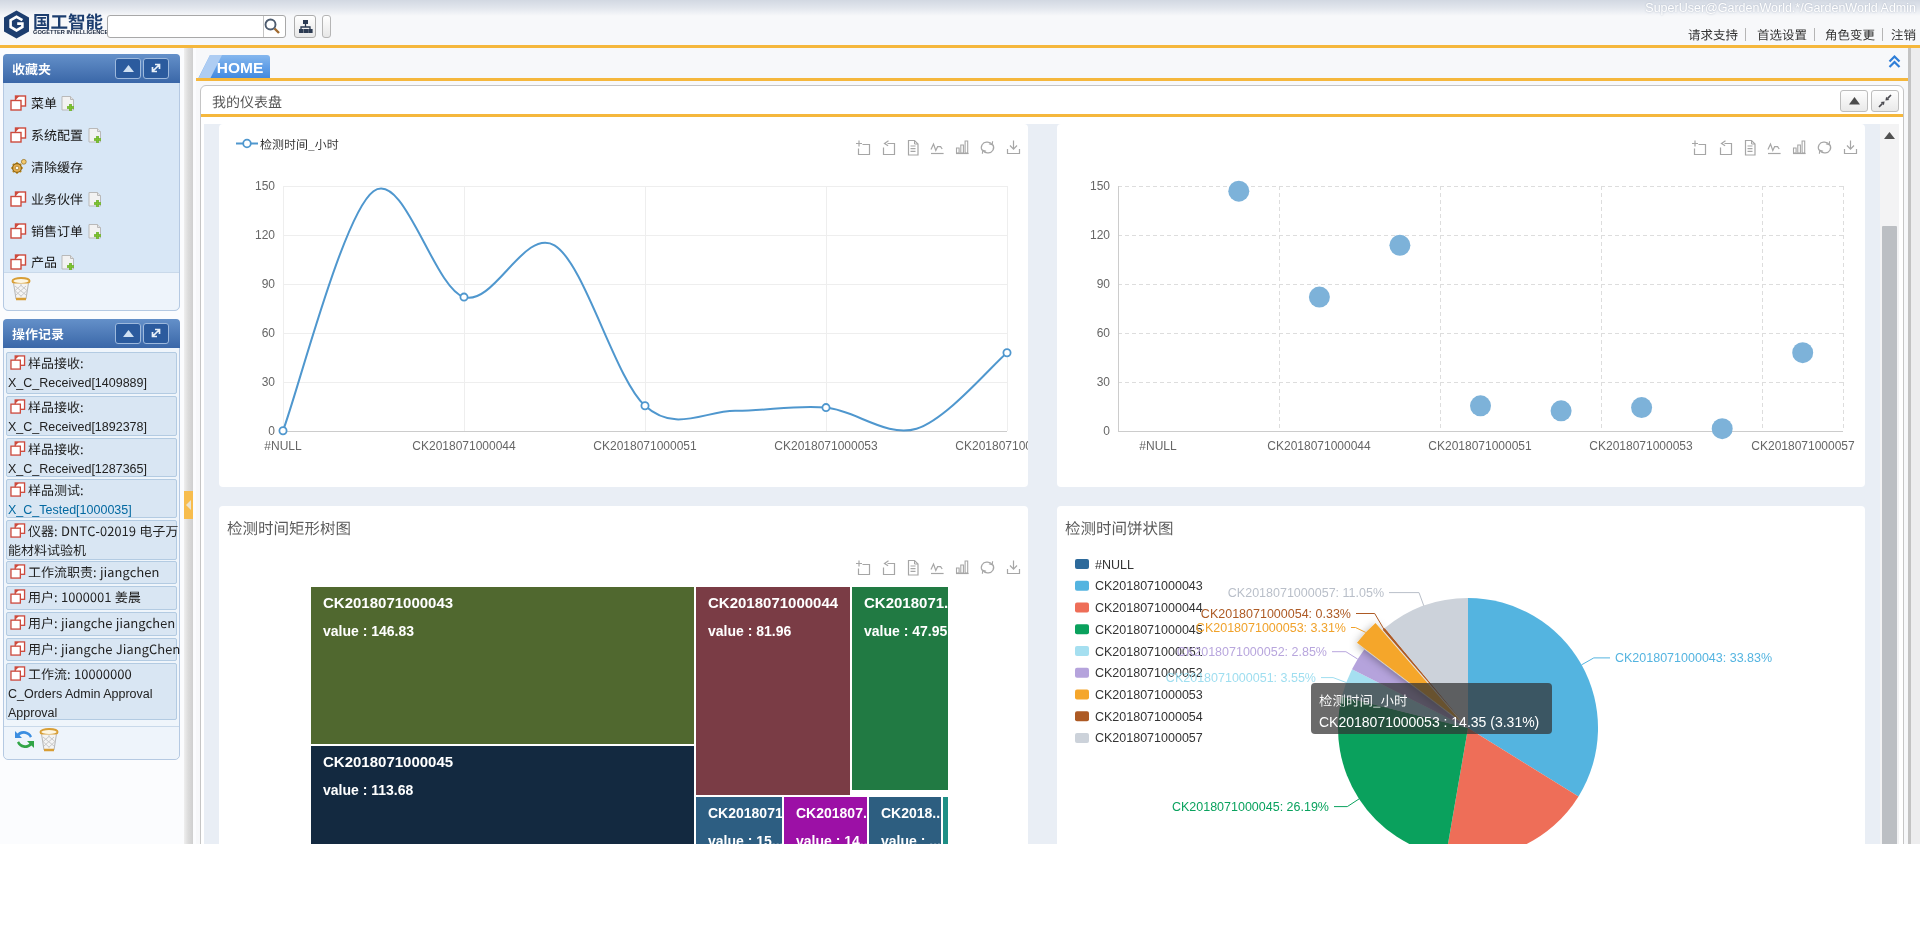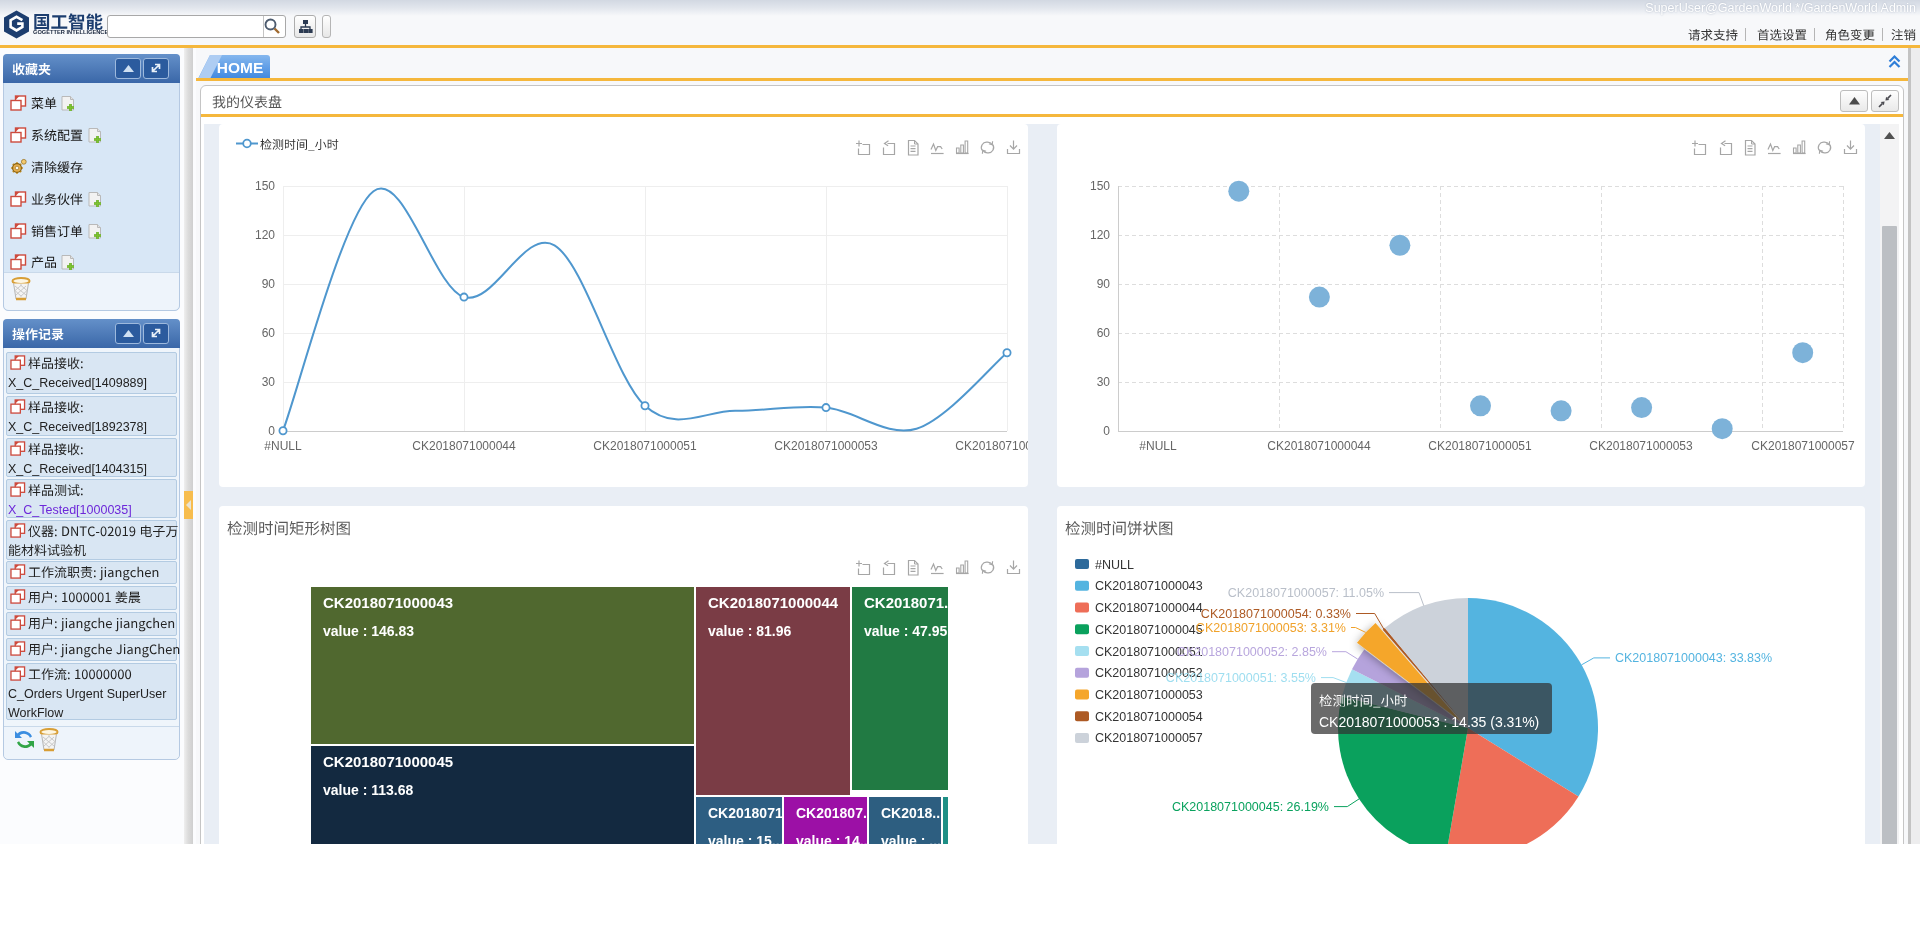--- a/index.html
+++ b/index.html
@@ -207,29 +207,29 @@
       <path transform="translate(0,15.1)" d="M5.7 -10.5C6.2 -9.9 6.6 -9 6.8 -8.4L7.7 -8.8C7.5 -9.4 7 -10.2 6.6 -10.9ZM10.7 -11C10.4 -10.2 9.9 -9.2 9.5 -8.4H5.2V-7.5H8.1V-5.7H5.6V-4.8H8.1V-3H4.7V-2.1H8.1V1H9.1V-2.1H12.3V-3H9.1V-4.8H11.6V-5.7H9.1V-7.5H12.1V-8.4H10.5C10.9 -9.1 11.3 -9.9 11.7 -10.6ZM2.4 -10.9V-8.4H0.7V-7.5H2.4C2 -5.7 1.2 -3.7 0.4 -2.6C0.6 -2.3 0.8 -1.9 0.9 -1.6C1.5 -2.4 2 -3.7 2.4 -5V1H3.3V-5.7C3.7 -5.1 4.1 -4.3 4.2 -3.9L4.8 -4.6C4.6 -5 3.7 -6.5 3.3 -6.9V-7.5H4.7V-8.4H3.3V-10.9Z M16.9 -9.4H22.1V-7H16.9ZM16 -10.4V-6H23.1V-10.4ZM14.1 -4.6V1H15V0.3H17.7V0.9H18.7V-4.6ZM15 -0.6V-3.7H17.7V-0.6ZM20.1 -4.6V1H21.1V0.3H24V1H25V-4.6ZM21.1 -0.6V-3.7H24V-0.6Z M31.9 -8.3C32.3 -7.7 32.7 -7 32.9 -6.6L33.6 -6.9C33.5 -7.4 33.1 -8 32.7 -8.6ZM28.1 -10.9V-8.3H26.5V-7.4H28.1V-4.5C27.4 -4.3 26.8 -4.1 26.4 -4L26.6 -3.1L28.1 -3.5V-0.1C28.1 0.1 28 0.1 27.9 0.1C27.7 0.1 27.2 0.1 26.7 0.1C26.9 0.4 27 0.8 27 1C27.8 1 28.2 1 28.5 0.8C28.9 0.7 29 0.4 29 -0.1V-3.8L30.3 -4.3L30.1 -5.2L29 -4.8V-7.4H30.3V-8.3H29V-10.9ZM33.4 -10.7C33.6 -10.3 33.8 -9.9 34 -9.6H31V-8.7H38V-9.6H35C34.8 -10 34.5 -10.4 34.3 -10.8ZM36 -8.6C35.8 -7.9 35.3 -7.1 34.9 -6.5H30.5V-5.7H38.4V-6.5H35.9C36.2 -7 36.6 -7.7 36.9 -8.3ZM35.9 -3.4C35.7 -2.6 35.3 -1.9 34.7 -1.4C34 -1.7 33.3 -2 32.6 -2.2C32.8 -2.5 33.1 -3 33.3 -3.4ZM31.2 -1.8C32 -1.5 33 -1.2 33.9 -0.8C33 -0.3 31.7 0 30.2 0.2C30.3 0.4 30.5 0.7 30.6 1C32.4 0.7 33.9 0.3 34.9 -0.4C35.9 0.1 36.9 0.6 37.5 1.1L38.2 0.3C37.5 -0.1 36.6 -0.6 35.6 -1C36.2 -1.6 36.7 -2.4 36.9 -3.4H38.5V-4.2H33.8C34 -4.6 34.2 -5 34.4 -5.4L33.5 -5.6C33.3 -5.2 33.1 -4.7 32.8 -4.2H30.4V-3.4H32.3C31.9 -2.8 31.6 -2.2 31.2 -1.8Z M46.6 -7.5H49.5C49.2 -5.8 48.8 -4.4 48.1 -3.2C47.5 -4.4 46.9 -5.8 46.6 -7.3ZM46.5 -10.9C46.1 -8.7 45.4 -6.5 44.3 -5.2C44.5 -5 44.9 -4.6 45 -4.4C45.4 -4.9 45.7 -5.4 46.1 -6.1C46.5 -4.7 47 -3.4 47.6 -2.3C46.9 -1.2 45.9 -0.4 44.5 0.2C44.7 0.5 45.1 0.9 45.2 1.1C46.4 0.4 47.4 -0.5 48.2 -1.5C48.9 -0.4 49.8 0.4 50.9 1C51 0.7 51.3 0.4 51.5 0.2C50.4 -0.4 49.5 -1.2 48.7 -2.3C49.5 -3.7 50.1 -5.4 50.5 -7.5H51.4V-8.4H46.9C47.2 -9.1 47.4 -9.9 47.5 -10.8ZM40.2 -1.3C40.4 -1.5 40.8 -1.7 43.2 -2.6V1.1H44.2V-10.7H43.2V-3.5L41.2 -2.8V-9.5H40.2V-3.1C40.2 -2.6 40 -2.3 39.8 -2.2C39.9 -2 40.1 -1.5 40.2 -1.3Z M53.8 -5.1C54.3 -5.1 54.7 -5.4 54.7 -6C54.7 -6.5 54.3 -6.9 53.8 -6.9C53.3 -6.9 52.9 -6.5 52.9 -6C52.9 -5.4 53.3 -5.1 53.8 -5.1ZM53.8 0.2C54.3 0.2 54.7 -0.2 54.7 -0.7C54.7 -1.3 54.3 -1.6 53.8 -1.6C53.3 -1.6 52.9 -1.3 52.9 -0.7C52.9 -0.2 53.3 0.2 53.8 0.2Z" fill="#222"></path>
     </svg>
 <div class="ab" style="left:8px;top:420px;font-size:12.5px;color:#222;white-space:nowrap">X_C_Received[1892378]</div>
 <div style="position:absolute;left:6px;top:438px;width:171px;height:39px;background:#d9e6f3;border:1px solid #b3cbe2;border-radius:2px"></div>
 <svg class="ab" style="left:10px;top:441px" width="16" height="15" viewBox="0 0 17 16">
       <use href="#winicon"></use>
     </svg>
 <svg style="position:absolute;left:28.0px;top:438.9px;overflow:visible" width="57" height="21">
       <path transform="translate(0,15.1)" d="M5.7 -10.5C6.2 -9.9 6.6 -9 6.8 -8.4L7.7 -8.8C7.5 -9.4 7 -10.2 6.6 -10.9ZM10.7 -11C10.4 -10.2 9.9 -9.2 9.5 -8.4H5.2V-7.5H8.1V-5.7H5.6V-4.8H8.1V-3H4.7V-2.1H8.1V1H9.1V-2.1H12.3V-3H9.1V-4.8H11.6V-5.7H9.1V-7.5H12.1V-8.4H10.5C10.9 -9.1 11.3 -9.9 11.7 -10.6ZM2.4 -10.9V-8.4H0.7V-7.5H2.4C2 -5.7 1.2 -3.7 0.4 -2.6C0.6 -2.3 0.8 -1.9 0.9 -1.6C1.5 -2.4 2 -3.7 2.4 -5V1H3.3V-5.7C3.7 -5.1 4.1 -4.3 4.2 -3.9L4.8 -4.6C4.6 -5 3.7 -6.5 3.3 -6.9V-7.5H4.7V-8.4H3.3V-10.9Z M16.9 -9.4H22.1V-7H16.9ZM16 -10.4V-6H23.1V-10.4ZM14.1 -4.6V1H15V0.3H17.7V0.9H18.7V-4.6ZM15 -0.6V-3.7H17.7V-0.6ZM20.1 -4.6V1H21.1V0.3H24V1H25V-4.6ZM21.1 -0.6V-3.7H24V-0.6Z M31.9 -8.3C32.3 -7.7 32.7 -7 32.9 -6.6L33.6 -6.9C33.5 -7.4 33.1 -8 32.7 -8.6ZM28.1 -10.9V-8.3H26.5V-7.4H28.1V-4.5C27.4 -4.3 26.8 -4.1 26.4 -4L26.6 -3.1L28.1 -3.5V-0.1C28.1 0.1 28 0.1 27.9 0.1C27.7 0.1 27.2 0.1 26.7 0.1C26.9 0.4 27 0.8 27 1C27.8 1 28.2 1 28.5 0.8C28.9 0.7 29 0.4 29 -0.1V-3.8L30.3 -4.3L30.1 -5.2L29 -4.8V-7.4H30.3V-8.3H29V-10.9ZM33.4 -10.7C33.6 -10.3 33.8 -9.9 34 -9.6H31V-8.7H38V-9.6H35C34.8 -10 34.5 -10.4 34.3 -10.8ZM36 -8.6C35.8 -7.9 35.3 -7.1 34.9 -6.5H30.5V-5.7H38.4V-6.5H35.9C36.2 -7 36.6 -7.7 36.9 -8.3ZM35.9 -3.4C35.7 -2.6 35.3 -1.9 34.7 -1.4C34 -1.7 33.3 -2 32.6 -2.2C32.8 -2.5 33.1 -3 33.3 -3.4ZM31.2 -1.8C32 -1.5 33 -1.2 33.9 -0.8C33 -0.3 31.7 0 30.2 0.2C30.3 0.4 30.5 0.7 30.6 1C32.4 0.7 33.9 0.3 34.9 -0.4C35.9 0.1 36.9 0.6 37.5 1.1L38.2 0.3C37.5 -0.1 36.6 -0.6 35.6 -1C36.2 -1.6 36.7 -2.4 36.9 -3.4H38.5V-4.2H33.8C34 -4.6 34.2 -5 34.4 -5.4L33.5 -5.6C33.3 -5.2 33.1 -4.7 32.8 -4.2H30.4V-3.4H32.3C31.9 -2.8 31.6 -2.2 31.2 -1.8Z M46.6 -7.5H49.5C49.2 -5.8 48.8 -4.4 48.1 -3.2C47.5 -4.4 46.9 -5.8 46.6 -7.3ZM46.5 -10.9C46.1 -8.7 45.4 -6.5 44.3 -5.2C44.5 -5 44.9 -4.6 45 -4.4C45.4 -4.9 45.7 -5.4 46.1 -6.1C46.5 -4.7 47 -3.4 47.6 -2.3C46.9 -1.2 45.9 -0.4 44.5 0.2C44.7 0.5 45.1 0.9 45.2 1.1C46.4 0.4 47.4 -0.5 48.2 -1.5C48.9 -0.4 49.8 0.4 50.9 1C51 0.7 51.3 0.4 51.5 0.2C50.4 -0.4 49.5 -1.2 48.7 -2.3C49.5 -3.7 50.1 -5.4 50.5 -7.5H51.4V-8.4H46.9C47.2 -9.1 47.4 -9.9 47.5 -10.8ZM40.2 -1.3C40.4 -1.5 40.8 -1.7 43.2 -2.6V1.1H44.2V-10.7H43.2V-3.5L41.2 -2.8V-9.5H40.2V-3.1C40.2 -2.6 40 -2.3 39.8 -2.2C39.9 -2 40.1 -1.5 40.2 -1.3Z M53.8 -5.1C54.3 -5.1 54.7 -5.4 54.7 -6C54.7 -6.5 54.3 -6.9 53.8 -6.9C53.3 -6.9 52.9 -6.5 52.9 -6C52.9 -5.4 53.3 -5.1 53.8 -5.1ZM53.8 0.2C54.3 0.2 54.7 -0.2 54.7 -0.7C54.7 -1.3 54.3 -1.6 53.8 -1.6C53.3 -1.6 52.9 -1.3 52.9 -0.7C52.9 -0.2 53.3 0.2 53.8 0.2Z" fill="#222"></path>
     </svg>
-<div class="ab" style="left:8px;top:462px;font-size:12.5px;color:#222;white-space:nowrap">X_C_Received[1404315]</div>
+<div class="ab" style="left:8px;top:462px;font-size:12.5px;color:#222;white-space:nowrap">X_C_Received[1287365]</div>
 <div style="position:absolute;left:6px;top:479px;width:171px;height:39px;background:#d9e6f3;border:1px solid #b3cbe2;border-radius:2px"></div>
 <svg class="ab" style="left:10px;top:482px" width="16" height="15" viewBox="0 0 17 16">
       <use href="#winicon"></use>
     </svg>
 <svg style="position:absolute;left:28.0px;top:479.9px;overflow:visible" width="57" height="21">
       <path transform="translate(0,15.1)" d="M5.7 -10.5C6.2 -9.9 6.6 -9 6.8 -8.4L7.7 -8.8C7.5 -9.4 7 -10.2 6.6 -10.9ZM10.7 -11C10.4 -10.2 9.9 -9.2 9.5 -8.4H5.2V-7.5H8.1V-5.7H5.6V-4.8H8.1V-3H4.7V-2.1H8.1V1H9.1V-2.1H12.3V-3H9.1V-4.8H11.6V-5.7H9.1V-7.5H12.1V-8.4H10.5C10.9 -9.1 11.3 -9.9 11.7 -10.6ZM2.4 -10.9V-8.4H0.7V-7.5H2.4C2 -5.7 1.2 -3.7 0.4 -2.6C0.6 -2.3 0.8 -1.9 0.9 -1.6C1.5 -2.4 2 -3.7 2.4 -5V1H3.3V-5.7C3.7 -5.1 4.1 -4.3 4.2 -3.9L4.8 -4.6C4.6 -5 3.7 -6.5 3.3 -6.9V-7.5H4.7V-8.4H3.3V-10.9Z M16.9 -9.4H22.1V-7H16.9ZM16 -10.4V-6H23.1V-10.4ZM14.1 -4.6V1H15V0.3H17.7V0.9H18.7V-4.6ZM15 -0.6V-3.7H17.7V-0.6ZM20.1 -4.6V1H21.1V0.3H24V1H25V-4.6ZM21.1 -0.6V-3.7H24V-0.6Z M32.3 -1.2C33 -0.5 33.7 0.4 34.1 0.9L34.7 0.5C34.4 -0.1 33.6 -0.9 32.9 -1.6ZM30.1 -10.2V-2H30.8V-9.4H33.6V-2H34.4V-10.2ZM37.3 -10.8V-0.1C37.3 0.1 37.2 0.2 37 0.2C36.8 0.2 36.2 0.2 35.5 0.2C35.6 0.4 35.8 0.8 35.8 1C36.7 1 37.3 1 37.6 0.8C37.9 0.7 38.1 0.4 38.1 -0.1V-10.8ZM35.5 -9.8V-2H36.3V-9.8ZM31.8 -8.5V-3.9C31.8 -2.3 31.5 -0.7 29.4 0.4C29.5 0.5 29.8 0.9 29.8 1C32.2 -0.2 32.6 -2.1 32.6 -3.9V-8.5ZM27.1 -10.1C27.8 -9.7 28.7 -9.1 29.2 -8.6L29.8 -9.4C29.3 -9.8 28.3 -10.4 27.6 -10.8ZM26.5 -6.6C27.2 -6.2 28.2 -5.6 28.6 -5.2L29.2 -6C28.7 -6.4 27.8 -6.9 27.1 -7.3ZM26.8 0.4 27.6 0.9C28.2 -0.3 28.8 -1.9 29.3 -3.3L28.5 -3.8C28 -2.3 27.3 -0.7 26.8 0.4Z M40.6 -10.1C41.2 -9.5 42.1 -8.7 42.4 -8.1L43.1 -8.8C42.7 -9.3 41.9 -10.1 41.2 -10.7ZM49.1 -10.3C49.6 -9.8 50.2 -9 50.5 -8.5L51.2 -8.9C50.9 -9.5 50.3 -10.2 49.8 -10.8ZM39.6 -6.8V-5.9H41.5V-1.2C41.5 -0.7 41.1 -0.3 40.8 -0.1C41 0.1 41.2 0.5 41.3 0.7C41.5 0.5 41.9 0.2 44.1 -1.3C44 -1.5 43.9 -1.8 43.8 -2.1L42.4 -1.2V-6.8ZM47.7 -10.9 47.8 -8.2H43.5V-7.3H47.8C48.1 -2.4 48.7 1 50.3 1C50.8 1 51.3 0.5 51.6 -1.7C51.4 -1.8 51 -2.1 50.8 -2.3C50.7 -1 50.6 -0.3 50.3 -0.3C49.5 -0.3 49 -3.3 48.8 -7.3H51.5V-8.2H48.8C48.7 -9.1 48.7 -9.9 48.7 -10.9ZM43.7 -0.8 44 0.1C45 -0.2 46.5 -0.6 47.8 -1L47.7 -1.9L46.2 -1.5V-4.5H47.4V-5.4H43.9V-4.5H45.3V-1.2Z M53.8 -5.1C54.3 -5.1 54.7 -5.4 54.7 -6C54.7 -6.5 54.3 -6.9 53.8 -6.9C53.3 -6.9 52.9 -6.5 52.9 -6C52.9 -5.4 53.3 -5.1 53.8 -5.1ZM53.8 0.2C54.3 0.2 54.7 -0.2 54.7 -0.7C54.7 -1.3 54.3 -1.6 53.8 -1.6C53.3 -1.6 52.9 -1.3 52.9 -0.7C52.9 -0.2 53.3 0.2 53.8 0.2Z" fill="#222"></path>
     </svg>
-<div class="ab" style="left:8px;top:503px;font-size:12.5px;color:#6d28d9;white-space:nowrap">X_C_Tested[1000035]</div>
+<div class="ab" style="left:8px;top:503px;font-size:12.5px;color:#0369a1;white-space:nowrap">X_C_Tested[1000035]</div>
 <div style="position:absolute;left:6px;top:520px;width:171px;height:40px;background:#d9e6f3;border:1px solid #b3cbe2;border-radius:2px"></div>
 <svg class="ab" style="left:10px;top:523px" width="16" height="15" viewBox="0 0 17 16">
       <use href="#winicon"></use>
     </svg>
 <svg style="position:absolute;left:28.0px;top:520.9px;overflow:visible" width="152" height="21">
       <path transform="translate(0,15.1)" d="M7 -10.2C7.6 -9.4 8.2 -8.2 8.5 -7.6L9.3 -8C9 -8.7 8.4 -9.8 7.8 -10.6ZM10.9 -10.2C10.4 -7.4 9.7 -5 8.2 -3C6.9 -4.8 6.1 -7.2 5.7 -10L4.7 -9.8C5.3 -6.8 6.1 -4.2 7.5 -2.2C6.5 -1.2 5.2 -0.3 3.5 0.3C3.7 0.5 4 0.8 4.1 1.1C5.8 0.4 7.1 -0.5 8.1 -1.5C9.1 -0.4 10.3 0.5 11.9 1.1C12 0.8 12.3 0.4 12.6 0.2C11 -0.3 9.8 -1.2 8.8 -2.3C10.5 -4.3 11.3 -7 11.9 -10ZM3.5 -10.9C2.7 -8.9 1.5 -6.9 0.2 -5.7C0.4 -5.5 0.7 -5 0.8 -4.7C1.2 -5.2 1.7 -5.7 2.1 -6.3V1H3V-7.8C3.6 -8.7 4 -9.6 4.4 -10.6Z M15.5 -9.5H17.8V-7.7H15.5ZM21.1 -9.5H23.4V-7.7H21.1ZM21 -6.3C21.5 -6.1 22.2 -5.8 22.6 -5.5H18.9C19.2 -5.9 19.4 -6.3 19.6 -6.7L18.7 -6.9V-10.3H14.7V-6.8H18.6C18.4 -6.4 18.1 -5.9 17.7 -5.5H13.7V-4.6H16.9C16 -3.8 14.8 -3.1 13.4 -2.6C13.6 -2.4 13.8 -2.1 13.9 -1.8L14.7 -2.1V1H15.6V0.7H17.7V1H18.7V-3H16.2C17 -3.5 17.6 -4 18.1 -4.6H20.6C21.1 -4 21.8 -3.4 22.6 -3H20.2V1H21.1V0.7H23.4V1H24.4V-2.1L25 -1.9C25.1 -2.2 25.4 -2.5 25.6 -2.7C24.2 -3 22.8 -3.7 21.8 -4.6H25.3V-5.5H23.1L23.4 -5.8C23 -6.2 22.2 -6.6 21.5 -6.8ZM20.2 -10.3V-6.8H24.4V-10.3ZM15.6 -0.2V-2.1H17.7V-0.2ZM21.1 -0.2V-2.1H23.4V-0.2Z M27.8 -5.1C28.3 -5.1 28.7 -5.4 28.7 -6C28.7 -6.5 28.3 -6.9 27.8 -6.9C27.3 -6.9 26.9 -6.5 26.9 -6C26.9 -5.4 27.3 -5.1 27.8 -5.1ZM27.8 0.2C28.3 0.2 28.7 -0.2 28.7 -0.7C28.7 -1.3 28.3 -1.6 27.8 -1.6C27.3 -1.6 26.9 -1.3 26.9 -0.7C26.9 -0.2 27.3 0.2 27.8 0.2Z M34.3 0H36.7C39.6 0 41.2 -1.8 41.2 -4.8C41.2 -7.8 39.6 -9.5 36.7 -9.5H34.3ZM35.5 -1V-8.6H36.6C38.8 -8.6 39.9 -7.2 39.9 -4.8C39.9 -2.4 38.8 -1 36.6 -1Z M43.3 0H44.4V-5C44.4 -6 44.3 -7 44.2 -8H44.3L45.3 -6L48.8 0H50V-9.5H48.9V-4.6C48.9 -3.6 49 -2.5 49 -1.6H49L48 -3.5L44.5 -9.5H43.3Z M54.6 0H55.8V-8.5H58.7V-9.5H51.7V-8.5H54.6Z M64 0.2C65.3 0.2 66.2 -0.3 67 -1.2L66.3 -2C65.7 -1.3 65 -0.9 64.1 -0.9C62.3 -0.9 61.1 -2.4 61.1 -4.8C61.1 -7.2 62.3 -8.6 64.1 -8.6C64.9 -8.6 65.6 -8.3 66.1 -7.7L66.7 -8.5C66.2 -9.1 65.3 -9.7 64.1 -9.7C61.7 -9.7 59.9 -7.8 59.9 -4.8C59.9 -1.7 61.6 0.2 64 0.2Z M68 -3.2H71.3V-4.1H68Z M75.5 0.2C77.3 0.2 78.5 -1.5 78.5 -4.8C78.5 -8.1 77.3 -9.7 75.5 -9.7C73.7 -9.7 72.6 -8.1 72.6 -4.8C72.6 -1.5 73.7 0.2 75.5 0.2ZM75.5 -0.8C74.5 -0.8 73.7 -2 73.7 -4.8C73.7 -7.6 74.5 -8.8 75.5 -8.8C76.6 -8.8 77.4 -7.6 77.4 -4.8C77.4 -2 76.6 -0.8 75.5 -0.8Z M79.7 0H85.7V-1H83.1C82.6 -1 82 -1 81.5 -0.9C83.7 -3.1 85.3 -5 85.3 -6.9C85.3 -8.6 84.2 -9.7 82.5 -9.7C81.3 -9.7 80.4 -9.2 79.7 -8.3L80.4 -7.6C80.9 -8.3 81.5 -8.7 82.3 -8.7C83.5 -8.7 84.1 -7.9 84.1 -6.9C84.1 -5.2 82.7 -3.3 79.7 -0.7Z M90 0.2C91.8 0.2 92.9 -1.5 92.9 -4.8C92.9 -8.1 91.8 -9.7 90 -9.7C88.2 -9.7 87 -8.1 87 -4.8C87 -1.5 88.2 0.2 90 0.2ZM90 -0.8C88.9 -0.8 88.2 -2 88.2 -4.8C88.2 -7.6 88.9 -8.8 90 -8.8C91.1 -8.8 91.8 -7.6 91.8 -4.8C91.8 -2 91.1 -0.8 90 -0.8Z M94.7 0H99.9V-1H98V-9.5H97.1C96.6 -9.2 96 -9 95.1 -8.9V-8.1H96.9V-1H94.7Z M103.8 0.2C105.6 0.2 107.3 -1.3 107.3 -5.2C107.3 -8.2 105.9 -9.7 104.1 -9.7C102.6 -9.7 101.4 -8.5 101.4 -6.6C101.4 -4.6 102.4 -3.6 104 -3.6C104.8 -3.6 105.6 -4.1 106.2 -4.8C106.1 -1.8 105 -0.8 103.8 -0.8C103.2 -0.8 102.6 -1.1 102.2 -1.5L101.5 -0.8C102.1 -0.2 102.8 0.2 103.8 0.2ZM106.2 -5.8C105.5 -4.9 104.8 -4.5 104.2 -4.5C103.1 -4.5 102.5 -5.3 102.5 -6.6C102.5 -7.9 103.2 -8.8 104.1 -8.8C105.3 -8.8 106 -7.7 106.2 -5.8Z M117.3 -5.3V-3.4H114V-5.3ZM118.3 -5.3H121.6V-3.4H118.3ZM117.3 -6.2H114V-8.1H117.3ZM118.3 -6.2V-8.1H121.6V-6.2ZM113 -9V-1.7H114V-2.5H117.3V-1.1C117.3 0.4 117.7 0.8 119.1 0.8C119.5 0.8 121.7 0.8 122 0.8C123.4 0.8 123.7 0.1 123.9 -1.8C123.6 -1.9 123.2 -2.1 122.9 -2.3C122.8 -0.6 122.7 -0.2 122 -0.2C121.5 -0.2 119.6 -0.2 119.2 -0.2C118.4 -0.2 118.3 -0.3 118.3 -1.1V-2.5H122.6V-9H118.3V-10.9H117.3V-9Z M130.4 -7V-5.1H125V-4.2H130.4V-0.3C130.4 -0 130.3 0 130.1 0.1C129.8 0.1 128.8 0.1 127.8 0C127.9 0.3 128.1 0.8 128.2 1C129.4 1 130.3 1 130.8 0.9C131.3 0.7 131.4 0.4 131.4 -0.2V-4.2H136.8V-5.1H131.4V-6.5C132.9 -7.3 134.6 -8.4 135.7 -9.5L135 -10.1L134.8 -10H126.3V-9.1H133.7C132.8 -8.3 131.5 -7.5 130.4 -7Z M138.2 -9.9V-9H141.7C141.6 -5.6 141.4 -1.6 137.8 0.3C138.1 0.5 138.4 0.8 138.5 1.1C141.1 -0.4 142.1 -2.8 142.5 -5.4H147.4C147.2 -1.9 146.9 -0.5 146.5 -0.1C146.4 0 146.2 0.1 145.9 0C145.6 0 144.6 0 143.7 -0.1C143.9 0.2 144 0.6 144 0.9C144.9 1 145.8 1 146.3 0.9C146.8 0.9 147.1 0.8 147.4 0.5C147.9 -0.1 148.2 -1.6 148.4 -5.8C148.4 -6 148.4 -6.3 148.4 -6.3H142.6C142.7 -7.2 142.7 -8.1 142.7 -9H149.6V-9.9Z" fill="#222"></path>
     </svg>
 <svg style="position:absolute;left:8.0px;top:539.9px;overflow:visible" width="80" height="21">
       <path transform="translate(0,15.1)" d="M5 -5.5V-4.3H2.2V-5.5ZM1.3 -6.3V1H2.2V-1.6H5V-0.1C5 0.1 4.9 0.1 4.8 0.1C4.6 0.1 4 0.1 3.4 0.1C3.5 0.4 3.7 0.7 3.7 1C4.6 1 5.1 1 5.5 0.8C5.8 0.7 5.9 0.4 5.9 -0.1V-6.3ZM2.2 -3.6H5V-2.4H2.2ZM11.2 -9.9C10.4 -9.6 9.2 -9.1 8.1 -8.7V-10.9H7.2V-6.6C7.2 -5.5 7.5 -5.2 8.7 -5.2C9 -5.2 10.7 -5.2 11 -5.2C12 -5.2 12.3 -5.6 12.4 -7.2C12.1 -7.3 11.7 -7.4 11.5 -7.6C11.5 -6.3 11.4 -6.1 10.9 -6.1C10.5 -6.1 9.1 -6.1 8.8 -6.1C8.2 -6.1 8.1 -6.2 8.1 -6.6V-7.9C9.4 -8.3 10.8 -8.7 11.8 -9.2ZM11.3 -4.1C10.6 -3.7 9.3 -3.2 8.1 -2.8V-4.8H7.2V-0.5C7.2 0.6 7.5 0.9 8.8 0.9C9 0.9 10.8 0.9 11 0.9C12.1 0.9 12.4 0.5 12.5 -1.3C12.3 -1.4 11.9 -1.5 11.6 -1.7C11.6 -0.2 11.5 0.1 11 0.1C10.6 0.1 9.1 0.1 8.9 0.1C8.2 0.1 8.1 -0 8.1 -0.4V-2C9.4 -2.3 10.9 -2.8 11.9 -3.4ZM1.1 -7.2C1.4 -7.3 1.8 -7.4 5.4 -7.6C5.5 -7.4 5.6 -7.1 5.7 -6.9L6.5 -7.3C6.3 -8.1 5.5 -9.3 4.8 -10.1L4.1 -9.8C4.4 -9.4 4.7 -8.9 5 -8.4L2.1 -8.2C2.7 -8.9 3.3 -9.8 3.7 -10.6L2.7 -10.9C2.3 -9.9 1.6 -8.9 1.4 -8.6C1.1 -8.4 0.9 -8.2 0.8 -8.1C0.9 -7.9 1 -7.4 1.1 -7.2Z M23.1 -10.9V-8.1H19.2V-7.2H22.8C21.8 -5.1 20.1 -3 18.4 -1.8C18.7 -1.6 19 -1.3 19.1 -1C20.6 -2.1 22.1 -4 23.1 -5.8V-0.3C23.1 -0.1 23 0 22.8 0C22.5 0 21.7 0.1 20.9 0C21 0.3 21.1 0.8 21.2 1C22.3 1 23.1 1 23.5 0.8C23.9 0.7 24.1 0.4 24.1 -0.3V-7.2H25.5V-8.1H24.1V-10.9ZM16 -10.9V-8.1H13.8V-7.2H15.8C15.3 -5.4 14.3 -3.4 13.3 -2.3C13.5 -2 13.8 -1.6 13.9 -1.3C14.7 -2.2 15.4 -3.7 16 -5.3V1H16.9V-5.7C17.5 -5 18.1 -4.1 18.4 -3.6L19.1 -4.4C18.7 -4.8 17.4 -6.4 16.9 -6.9V-7.2H18.7V-8.1H16.9V-10.9Z M26.7 -9.9C27 -9 27.4 -7.8 27.4 -7L28.2 -7.2C28.1 -8 27.8 -9.2 27.4 -10.1ZM30.9 -10.1C30.7 -9.3 30.3 -8 30 -7.2L30.7 -7C31 -7.7 31.4 -8.9 31.8 -9.9ZM32.7 -9.3C33.5 -8.9 34.4 -8.2 34.8 -7.7L35.3 -8.4C34.9 -8.9 34 -9.6 33.2 -10ZM32 -6C32.8 -5.6 33.8 -5 34.2 -4.5L34.7 -5.3C34.2 -5.7 33.3 -6.3 32.5 -6.7ZM26.6 -6.6V-5.6H28.4C28 -4.2 27.2 -2.5 26.4 -1.6C26.6 -1.3 26.8 -0.9 26.9 -0.6C27.5 -1.5 28.2 -2.9 28.7 -4.3V1H29.6V-4.3C30.1 -3.6 30.7 -2.6 30.9 -2.1L31.6 -2.9C31.3 -3.3 30 -5 29.6 -5.5V-5.6H31.7V-6.6H29.6V-10.9H28.7V-6.6ZM31.7 -2.6 31.9 -1.7 35.9 -2.5V1H36.9V-2.7L38.6 -3L38.4 -3.8L36.9 -3.6V-10.9H35.9V-3.4Z M40.6 -10.1C41.2 -9.5 42.1 -8.7 42.4 -8.1L43.1 -8.8C42.7 -9.3 41.9 -10.1 41.2 -10.7ZM49.1 -10.3C49.6 -9.8 50.2 -9 50.5 -8.5L51.2 -8.9C50.9 -9.5 50.3 -10.2 49.8 -10.8ZM39.6 -6.8V-5.9H41.5V-1.2C41.5 -0.7 41.1 -0.3 40.8 -0.1C41 0.1 41.2 0.5 41.3 0.7C41.5 0.5 41.9 0.2 44.1 -1.3C44 -1.5 43.9 -1.8 43.8 -2.1L42.4 -1.2V-6.8ZM47.7 -10.9 47.8 -8.2H43.5V-7.3H47.8C48.1 -2.4 48.7 1 50.3 1C50.8 1 51.3 0.5 51.6 -1.7C51.4 -1.8 51 -2.1 50.8 -2.3C50.7 -1 50.6 -0.3 50.3 -0.3C49.5 -0.3 49 -3.3 48.8 -7.3H51.5V-8.2H48.8C48.7 -9.1 48.7 -9.9 48.7 -10.9ZM43.7 -0.8 44 0.1C45 -0.2 46.5 -0.6 47.8 -1L47.7 -1.9L46.2 -1.5V-4.5H47.4V-5.4H43.9V-4.5H45.3V-1.2Z M52.4 -1.9 52.6 -1.1C53.6 -1.4 54.8 -1.7 56 -2L55.9 -2.8C54.6 -2.5 53.3 -2.1 52.4 -1.9ZM58.9 -6.9V-6H62.8V-6.9ZM58.1 -4.7C58.4 -3.7 58.8 -2.4 58.9 -1.6L59.7 -1.8C59.6 -2.6 59.2 -3.9 58.8 -4.9ZM60.4 -5C60.6 -4.1 60.8 -2.8 60.9 -1.9L61.7 -2C61.6 -2.9 61.4 -4.2 61.1 -5.1ZM53.4 -8.5C53.3 -7.1 53.1 -5.2 53 -4H56.5C56.3 -1.4 56.1 -0.3 55.8 -0C55.7 0.1 55.6 0.1 55.4 0.1C55.1 0.1 54.5 0.1 53.9 0.1C54 0.3 54.1 0.6 54.1 0.9C54.8 0.9 55.4 0.9 55.7 0.9C56.1 0.9 56.3 0.8 56.5 0.5C57 0.1 57.1 -1.1 57.4 -4.4C57.4 -4.6 57.4 -4.8 57.4 -4.8L56.5 -4.8H56.4C56.5 -6.2 56.7 -8.6 56.8 -10.3H52.8V-9.5H55.9C55.8 -7.9 55.7 -6.1 55.5 -4.8H53.9C54 -5.9 54.1 -7.3 54.2 -8.5ZM60.7 -11C59.9 -9.2 58.4 -7.6 56.9 -6.6C57.1 -6.4 57.3 -6 57.5 -5.8C58.7 -6.7 59.9 -7.9 60.8 -9.3C61.7 -8.1 63 -6.7 64.2 -5.9C64.3 -6.1 64.5 -6.5 64.7 -6.8C63.5 -7.5 62 -8.9 61.2 -10.2L61.5 -10.7ZM57.7 -0.5V0.4H64.3V-0.5H62.3C62.9 -1.7 63.7 -3.4 64.2 -4.7L63.3 -5C62.9 -3.6 62.1 -1.7 61.5 -0.5Z M71.5 -10.2V-6C71.5 -4 71.3 -1.4 69.5 0.4C69.8 0.5 70.1 0.9 70.3 1C72.2 -0.9 72.4 -3.8 72.4 -6V-9.3H74.9V-0.9C74.9 0.2 74.9 0.5 75.2 0.7C75.4 0.8 75.6 0.9 75.9 0.9C76.1 0.9 76.4 0.9 76.6 0.9C76.8 0.9 77.1 0.9 77.3 0.7C77.5 0.6 77.6 0.4 77.6 0C77.7 -0.3 77.7 -1.3 77.7 -2C77.5 -2.1 77.2 -2.3 77 -2.4C77 -1.6 77 -0.9 76.9 -0.6C76.9 -0.3 76.9 -0.2 76.8 -0.1C76.7 -0 76.6 0 76.5 0C76.4 0 76.2 0 76.2 0C76 0 76 -0 75.9 -0.1C75.9 -0.1 75.8 -0.4 75.8 -0.8V-10.2ZM67.8 -10.9V-8.1H65.7V-7.2H67.7C67.2 -5.4 66.3 -3.4 65.4 -2.3C65.5 -2 65.8 -1.7 65.9 -1.4C66.6 -2.3 67.3 -3.8 67.8 -5.3V1H68.8V-4.9C69.3 -4.3 69.9 -3.5 70.2 -3L70.8 -3.8C70.5 -4.2 69.2 -5.6 68.8 -6V-7.2H70.7V-8.1H68.8V-10.9Z" fill="#222"></path>
     </svg>
@@ -261,22 +261,22 @@
 <svg style="position:absolute;left:28.0px;top:638.9px;overflow:visible" width="154" height="21">
       <path transform="translate(0,15.1)" d="M2 -10V-5.3C2 -3.5 1.9 -1.2 0.4 0.5C0.6 0.6 1 0.9 1.2 1.1C2.2 0 2.6 -1.5 2.8 -3H6.1V0.9H7.1V-3H10.6V-0.3C10.6 -0.1 10.5 0 10.2 0C10 0.1 9.1 0.1 8.2 0C8.3 0.3 8.5 0.7 8.5 1C9.7 1 10.5 1 10.9 0.8C11.4 0.7 11.5 0.4 11.5 -0.3V-10ZM3 -9.1H6.1V-7H3ZM10.6 -9.1V-7H7.1V-9.1ZM3 -6.1H6.1V-3.9H2.9C2.9 -4.4 3 -4.8 3 -5.3ZM10.6 -6.1V-3.9H7.1V-6.1Z M16.2 -8H23V-5.4H16.2L16.2 -6.1ZM18.7 -10.7C19 -10.2 19.3 -9.4 19.4 -8.9H15.2V-6.1C15.2 -4.1 15 -1.4 13.4 0.5C13.7 0.6 14.1 0.9 14.3 1.1C15.6 -0.4 16 -2.6 16.2 -4.5H23V-3.6H24V-8.9H19.9L20.5 -9.1C20.3 -9.6 20 -10.4 19.7 -11Z M27.8 -5.1C28.3 -5.1 28.7 -5.4 28.7 -6C28.7 -6.5 28.3 -6.9 27.8 -6.9C27.3 -6.9 26.9 -6.5 26.9 -6C26.9 -5.4 27.3 -5.1 27.8 -5.1ZM27.8 0.2C28.3 0.2 28.7 -0.2 28.7 -0.7C28.7 -1.3 28.3 -1.6 27.8 -1.6C27.3 -1.6 26.9 -1.3 26.9 -0.7C26.9 -0.2 27.3 0.2 27.8 0.2Z M33.4 3.1C34.9 3.1 35.4 2.2 35.4 0.8V-7.1H34.2V0.8C34.2 1.7 34 2.2 33.3 2.2C33.1 2.2 32.8 2.1 32.7 2.1L32.4 3C32.7 3.1 33 3.1 33.4 3.1ZM34.8 -8.5C35.2 -8.5 35.6 -8.8 35.6 -9.3C35.6 -9.8 35.2 -10.1 34.8 -10.1C34.3 -10.1 34 -9.8 34 -9.3C34 -8.8 34.3 -8.5 34.8 -8.5Z M37.8 0H39V-7.1H37.8ZM38.4 -8.5C38.8 -8.5 39.2 -8.8 39.2 -9.3C39.2 -9.8 38.8 -10.1 38.4 -10.1C37.9 -10.1 37.6 -9.8 37.6 -9.3C37.6 -8.8 37.9 -8.5 38.4 -8.5Z M43 0.2C43.8 0.2 44.6 -0.3 45.3 -0.8H45.3L45.4 0H46.4V-4.3C46.4 -6.1 45.7 -7.2 44 -7.2C42.8 -7.2 41.8 -6.7 41.2 -6.3L41.7 -5.5C42.2 -5.9 43 -6.3 43.8 -6.3C44.9 -6.3 45.2 -5.4 45.2 -4.5C42.2 -4.1 40.9 -3.4 40.9 -1.8C40.9 -0.6 41.8 0.2 43 0.2ZM43.3 -0.8C42.6 -0.8 42.1 -1.1 42.1 -1.9C42.1 -2.8 42.9 -3.4 45.2 -3.7V-1.7C44.6 -1.1 44 -0.8 43.3 -0.8Z M48.7 0H49.9V-5.1C50.6 -5.8 51.1 -6.2 51.8 -6.2C52.7 -6.2 53.1 -5.6 53.1 -4.3V0H54.3V-4.5C54.3 -6.3 53.6 -7.2 52.1 -7.2C51.2 -7.2 50.4 -6.7 49.8 -6H49.8L49.6 -7.1H48.7Z M59 3.2C61.2 3.2 62.5 2.1 62.5 0.8C62.5 -0.4 61.7 -0.9 60.1 -0.9H58.7C57.7 -0.9 57.5 -1.2 57.5 -1.6C57.5 -2 57.7 -2.3 57.9 -2.5C58.2 -2.3 58.6 -2.2 59 -2.2C60.4 -2.2 61.5 -3.2 61.5 -4.7C61.5 -5.3 61.3 -5.8 61 -6.1H62.4V-7.1H60C59.7 -7.2 59.4 -7.2 59 -7.2C57.5 -7.2 56.3 -6.3 56.3 -4.7C56.3 -3.9 56.8 -3.2 57.2 -2.8V-2.8C56.9 -2.5 56.5 -2 56.5 -1.5C56.5 -0.9 56.7 -0.5 57.1 -0.3V-0.2C56.4 0.2 56.1 0.8 56.1 1.4C56.1 2.6 57.3 3.2 59 3.2ZM59 -3C58.1 -3 57.5 -3.7 57.5 -4.7C57.5 -5.8 58.1 -6.4 59 -6.4C59.8 -6.4 60.5 -5.8 60.5 -4.7C60.5 -3.7 59.8 -3 59 -3ZM59.1 2.4C57.9 2.4 57.1 1.9 57.1 1.2C57.1 0.8 57.3 0.4 57.8 0C58.1 0.1 58.5 0.1 58.7 0.1H59.9C60.9 0.1 61.4 0.3 61.4 1C61.4 1.7 60.5 2.4 59.1 2.4Z M66.7 0.2C67.5 0.2 68.4 -0.2 69 -0.7L68.5 -1.5C68 -1.1 67.5 -0.8 66.8 -0.8C65.5 -0.8 64.6 -1.9 64.6 -3.5C64.6 -5.1 65.6 -6.2 66.8 -6.2C67.4 -6.2 67.8 -6 68.3 -5.6L68.8 -6.4C68.4 -6.9 67.7 -7.2 66.8 -7.2C65 -7.2 63.4 -5.9 63.4 -3.5C63.4 -1.2 64.8 0.2 66.7 0.2Z M70.6 0H71.7V-5.1C72.4 -5.8 72.9 -6.2 73.7 -6.2C74.6 -6.2 75 -5.6 75 -4.3V0H76.2V-4.5C76.2 -6.3 75.5 -7.2 74 -7.2C73.1 -7.2 72.3 -6.7 71.7 -6.1L71.7 -7.5V-10.3H70.6Z M81.3 0.2C82.3 0.2 83 -0.1 83.6 -0.5L83.2 -1.3C82.7 -1 82.1 -0.8 81.4 -0.8C80.1 -0.8 79.2 -1.7 79.1 -3.2H83.9C83.9 -3.4 83.9 -3.7 83.9 -3.9C83.9 -5.9 82.9 -7.2 81.1 -7.2C79.5 -7.2 77.9 -5.8 77.9 -3.5C77.9 -1.2 79.4 0.2 81.3 0.2ZM79.1 -4.1C79.2 -5.5 80.1 -6.3 81.1 -6.3C82.2 -6.3 82.9 -5.5 82.9 -4.1Z M90.9 0.2C92.8 0.2 93.5 -1.1 93.5 -2.8V-9.5H92.3V-2.9C92.3 -1.5 91.8 -0.9 90.8 -0.9C90.1 -0.9 89.6 -1.2 89.1 -2L88.3 -1.3C88.8 -0.4 89.7 0.2 90.9 0.2Z M96 0H97.2V-7.1H96ZM96.6 -8.5C97 -8.5 97.4 -8.8 97.4 -9.3C97.4 -9.8 97 -10.1 96.6 -10.1C96.1 -10.1 95.8 -9.8 95.8 -9.3C95.8 -8.8 96.1 -8.5 96.6 -8.5Z M101.2 0.2C102 0.2 102.8 -0.3 103.5 -0.8H103.6L103.7 0H104.6V-4.3C104.6 -6.1 103.9 -7.2 102.2 -7.2C101 -7.2 100.1 -6.7 99.4 -6.3L99.9 -5.5C100.4 -5.9 101.2 -6.3 102 -6.3C103.2 -6.3 103.5 -5.4 103.5 -4.5C100.5 -4.1 99.1 -3.4 99.1 -1.8C99.1 -0.6 100 0.2 101.2 0.2ZM101.5 -0.8C100.8 -0.8 100.3 -1.1 100.3 -1.9C100.3 -2.8 101.1 -3.4 103.5 -3.7V-1.7C102.8 -1.1 102.2 -0.8 101.5 -0.8Z M106.9 0H108.1V-5.1C108.8 -5.8 109.3 -6.2 110 -6.2C110.9 -6.2 111.3 -5.6 111.3 -4.3V0H112.5V-4.5C112.5 -6.3 111.8 -7.2 110.4 -7.2C109.4 -7.2 108.7 -6.7 108 -6H108L107.8 -7.1H106.9Z M117.2 3.2C119.4 3.2 120.8 2.1 120.8 0.8C120.8 -0.4 119.9 -0.9 118.3 -0.9H116.9C116 -0.9 115.7 -1.2 115.7 -1.6C115.7 -2 115.9 -2.3 116.1 -2.5C116.4 -2.3 116.8 -2.2 117.2 -2.2C118.6 -2.2 119.8 -3.2 119.8 -4.7C119.8 -5.3 119.5 -5.8 119.2 -6.1H120.6V-7.1H118.2C117.9 -7.2 117.6 -7.2 117.2 -7.2C115.8 -7.2 114.5 -6.3 114.5 -4.7C114.5 -3.9 115 -3.2 115.5 -2.8V-2.8C115.1 -2.5 114.7 -2 114.7 -1.5C114.7 -0.9 114.9 -0.5 115.3 -0.3V-0.2C114.6 0.2 114.3 0.8 114.3 1.4C114.3 2.6 115.5 3.2 117.2 3.2ZM117.2 -3C116.4 -3 115.7 -3.7 115.7 -4.7C115.7 -5.8 116.3 -6.4 117.2 -6.4C118 -6.4 118.7 -5.8 118.7 -4.7C118.7 -3.7 118 -3 117.2 -3ZM117.4 2.4C116.1 2.4 115.3 1.9 115.3 1.2C115.3 0.8 115.5 0.4 116 0C116.3 0.1 116.7 0.1 116.9 0.1H118.2C119.1 0.1 119.6 0.3 119.6 1C119.6 1.7 118.7 2.4 117.4 2.4Z M125.8 0.2C127.1 0.2 128 -0.3 128.8 -1.2L128.1 -2C127.5 -1.3 126.8 -0.9 125.9 -0.9C124.1 -0.9 122.9 -2.4 122.9 -4.8C122.9 -7.2 124.1 -8.6 125.9 -8.6C126.8 -8.6 127.4 -8.3 127.9 -7.7L128.5 -8.5C128 -9.1 127.1 -9.7 125.9 -9.7C123.5 -9.7 121.7 -7.8 121.7 -4.8C121.7 -1.7 123.5 0.2 125.8 0.2Z M130.4 0H131.6V-5.1C132.3 -5.8 132.8 -6.2 133.5 -6.2C134.5 -6.2 134.9 -5.6 134.9 -4.3V0H136.1V-4.5C136.1 -6.3 135.4 -7.2 133.9 -7.2C133 -7.2 132.2 -6.7 131.6 -6.1L131.6 -7.5V-10.3H130.4Z M141.2 0.2C142.1 0.2 142.9 -0.1 143.5 -0.5L143.1 -1.3C142.5 -1 142 -0.8 141.3 -0.8C140 -0.8 139 -1.7 139 -3.2H143.7C143.8 -3.4 143.8 -3.7 143.8 -3.9C143.8 -5.9 142.8 -7.2 141 -7.2C139.3 -7.2 137.8 -5.8 137.8 -3.5C137.8 -1.2 139.3 0.2 141.2 0.2ZM139 -4.1C139.1 -5.5 140 -6.3 141 -6.3C142.1 -6.3 142.7 -5.5 142.7 -4.1Z M145.5 0H146.7V-5.1C147.4 -5.8 147.9 -6.2 148.6 -6.2C149.6 -6.2 150 -5.6 150 -4.3V0H151.2V-4.5C151.2 -6.3 150.5 -7.2 149 -7.2C148 -7.2 147.3 -6.7 146.6 -6H146.6L146.5 -7.1H145.5Z" fill="#222"></path>
     </svg>
 <div style="position:absolute;left:6px;top:663px;width:171px;height:57px;background:#d9e6f3;border:1px solid #b3cbe2;border-radius:2px"></div>
 <svg class="ab" style="left:10px;top:666px" width="16" height="15" viewBox="0 0 17 16">
       <use href="#winicon"></use>
     </svg>
 <svg style="position:absolute;left:28.0px;top:663.9px;overflow:visible" width="105" height="21">
       <path transform="translate(0,15.1)" d="M0.7 -0.9V0H12.4V-0.9H7V-8.4H11.7V-9.5H1.4V-8.4H5.9V-0.9Z M19.8 -10.8C19.2 -8.9 18.1 -7 17 -5.7C17.2 -5.6 17.6 -5.3 17.7 -5.1C18.4 -5.8 19 -6.8 19.6 -7.8H20.5V1H21.5V-2.1H25.4V-3.1H21.5V-5H25.2V-5.9H21.5V-7.8H25.5V-8.7H20C20.3 -9.3 20.6 -9.9 20.8 -10.5ZM16.7 -10.9C16 -8.9 14.8 -6.9 13.5 -5.7C13.7 -5.5 13.9 -4.9 14 -4.7C14.5 -5.2 14.9 -5.7 15.3 -6.3V1H16.3V-7.8C16.8 -8.7 17.3 -9.6 17.6 -10.6Z M33.5 -4.7V0.5H34.4V-4.7ZM31.2 -4.7V-3.4C31.2 -2.2 31 -0.7 29.4 0.4C29.7 0.5 30 0.8 30.1 1C31.9 -0.2 32.1 -1.9 32.1 -3.3V-4.7ZM35.8 -4.7V-0.6C35.8 0.2 35.9 0.4 36.1 0.6C36.2 0.8 36.5 0.8 36.8 0.8C36.9 0.8 37.3 0.8 37.4 0.8C37.6 0.8 37.9 0.8 38.1 0.7C38.2 0.6 38.3 0.4 38.4 0.2C38.5 -0.1 38.5 -0.8 38.5 -1.3C38.3 -1.4 38 -1.5 37.8 -1.7C37.8 -1.1 37.8 -0.6 37.8 -0.4C37.8 -0.2 37.7 -0.1 37.7 -0C37.6 0 37.5 0 37.4 0C37.3 0 37.1 0 37 0C36.9 0 36.8 0 36.8 -0C36.7 -0.1 36.7 -0.2 36.7 -0.5V-4.7ZM27.1 -10.1C27.9 -9.6 28.8 -8.9 29.3 -8.4L29.9 -9.2C29.4 -9.6 28.5 -10.3 27.7 -10.8ZM26.5 -6.5C27.4 -6.1 28.4 -5.5 28.9 -5L29.4 -5.8C28.9 -6.3 27.9 -6.9 27 -7.2ZM26.8 0.2 27.7 0.9C28.4 -0.3 29.3 -2 30 -3.3L29.3 -4C28.6 -2.5 27.5 -0.8 26.8 0.2ZM33.3 -10.7C33.5 -10.3 33.7 -9.7 33.8 -9.2H30.1V-8.3H32.7C32.1 -7.6 31.4 -6.7 31.2 -6.5C30.9 -6.3 30.5 -6.2 30.3 -6.1C30.4 -5.9 30.5 -5.4 30.6 -5.2C30.9 -5.3 31.5 -5.4 36.9 -5.7C37.1 -5.4 37.4 -5.1 37.5 -4.8L38.3 -5.3C37.8 -6.1 36.8 -7.3 36 -8.2L35.3 -7.7C35.6 -7.4 35.9 -6.9 36.3 -6.5L32.2 -6.3C32.7 -6.9 33.3 -7.7 33.8 -8.3H38.3V-9.2H34.8C34.7 -9.7 34.4 -10.4 34.2 -10.9Z M40.8 -5.1C41.3 -5.1 41.7 -5.4 41.7 -6C41.7 -6.5 41.3 -6.9 40.8 -6.9C40.3 -6.9 39.9 -6.5 39.9 -6C39.9 -5.4 40.3 -5.1 40.8 -5.1ZM40.8 0.2C41.3 0.2 41.7 -0.2 41.7 -0.7C41.7 -1.3 41.3 -1.6 40.8 -1.6C40.3 -1.6 39.9 -1.3 39.9 -0.7C39.9 -0.2 40.3 0.2 40.8 0.2Z M47.1 0H52.4V-1H50.5V-9.5H49.5C49 -9.2 48.4 -9 47.6 -8.9V-8.1H49.3V-1H47.1Z M56.8 0.2C58.6 0.2 59.8 -1.5 59.8 -4.8C59.8 -8.1 58.6 -9.7 56.8 -9.7C55 -9.7 53.9 -8.1 53.9 -4.8C53.9 -1.5 55 0.2 56.8 0.2ZM56.8 -0.8C55.7 -0.8 55 -2 55 -4.8C55 -7.6 55.7 -8.8 56.8 -8.8C57.9 -8.8 58.6 -7.6 58.6 -4.8C58.6 -2 57.9 -0.8 56.8 -0.8Z M64 0.2C65.8 0.2 67 -1.5 67 -4.8C67 -8.1 65.8 -9.7 64 -9.7C62.2 -9.7 61.1 -8.1 61.1 -4.8C61.1 -1.5 62.2 0.2 64 0.2ZM64 -0.8C63 -0.8 62.2 -2 62.2 -4.8C62.2 -7.6 63 -8.8 64 -8.8C65.1 -8.8 65.9 -7.6 65.9 -4.8C65.9 -2 65.1 -0.8 64 -0.8Z M71.3 0.2C73.1 0.2 74.2 -1.5 74.2 -4.8C74.2 -8.1 73.1 -9.7 71.3 -9.7C69.4 -9.7 68.3 -8.1 68.3 -4.8C68.3 -1.5 69.4 0.2 71.3 0.2ZM71.3 -0.8C70.2 -0.8 69.4 -2 69.4 -4.8C69.4 -7.6 70.2 -8.8 71.3 -8.8C72.3 -8.8 73.1 -7.6 73.1 -4.8C73.1 -2 72.3 -0.8 71.3 -0.8Z M78.5 0.2C80.3 0.2 81.4 -1.5 81.4 -4.8C81.4 -8.1 80.3 -9.7 78.5 -9.7C76.6 -9.7 75.5 -8.1 75.5 -4.8C75.5 -1.5 76.6 0.2 78.5 0.2ZM78.5 -0.8C77.4 -0.8 76.6 -2 76.6 -4.8C76.6 -7.6 77.4 -8.8 78.5 -8.8C79.5 -8.8 80.3 -7.6 80.3 -4.8C80.3 -2 79.5 -0.8 78.5 -0.8Z M85.7 0.2C87.5 0.2 88.6 -1.5 88.6 -4.8C88.6 -8.1 87.5 -9.7 85.7 -9.7C83.9 -9.7 82.7 -8.1 82.7 -4.8C82.7 -1.5 83.9 0.2 85.7 0.2ZM85.7 -0.8C84.6 -0.8 83.9 -2 83.9 -4.8C83.9 -7.6 84.6 -8.8 85.7 -8.8C86.8 -8.8 87.5 -7.6 87.5 -4.8C87.5 -2 86.8 -0.8 85.7 -0.8Z M92.9 0.2C94.7 0.2 95.9 -1.5 95.9 -4.8C95.9 -8.1 94.7 -9.7 92.9 -9.7C91.1 -9.7 89.9 -8.1 89.9 -4.8C89.9 -1.5 91.1 0.2 92.9 0.2ZM92.9 -0.8C91.8 -0.8 91.1 -2 91.1 -4.8C91.1 -7.6 91.8 -8.8 92.9 -8.8C94 -8.8 94.7 -7.6 94.7 -4.8C94.7 -2 94 -0.8 92.9 -0.8Z M100.1 0.2C101.9 0.2 103.1 -1.5 103.1 -4.8C103.1 -8.1 101.9 -9.7 100.1 -9.7C98.3 -9.7 97.1 -8.1 97.1 -4.8C97.1 -1.5 98.3 0.2 100.1 0.2ZM100.1 -0.8C99 -0.8 98.3 -2 98.3 -4.8C98.3 -7.6 99 -8.8 100.1 -8.8C101.2 -8.8 101.9 -7.6 101.9 -4.8C101.9 -2 101.2 -0.8 100.1 -0.8Z" fill="#222"></path>
     </svg>
-<div class="ab" style="left:8px;top:687px;font-size:12.5px;color:#222;white-space:nowrap">C_Orders Urgent SuperUser</div>
-<div class="ab" style="left:8px;top:706px;font-size:12.5px;color:#222;white-space:nowrap">WorkFlow</div>
+<div class="ab" style="left:8px;top:687px;font-size:12.5px;color:#222;white-space:nowrap">C_Orders Admin Approval</div>
+<div class="ab" style="left:8px;top:706px;font-size:12.5px;color:#222;white-space:nowrap">Approval</div>
 <div style="position:absolute;left:4px;top:726px;width:175px;height:33px;background:#eef4fb;border-top:1px solid #c9d9ea;border-radius:0 0 5px 5px"></div>
 <svg class="ab" style="left:13px;top:728px" width="23" height="23" viewBox="0 0 23 23">
 <path d="M19 8.5A9 9 0 0 0 4.5 5.5L2 3v7h7L6.6 7.6A6.4 6.4 0 0 1 16.9 9.8z" fill="#3b8de0"></path>
 <path d="M4 14.5a9 9 0 0 0 14.5 3L21 20v-7h-7l2.4 2.4A6.4 6.4 0 0 1 6.1 13.2z" fill="#31a546"></path>
 </svg>
 <svg class="ab" style="left:39px;top:728px" width="20" height="24" viewBox="0 0 20 24">
       <use href="#trash"></use>
     </svg>
 <svg class="ab" style="left:196px;top:55px" width="76" height="24" viewBox="0 0 76 24">
 <path d="M2 24 14 0h57a3 3 0 0 1 3 3v21z" fill="url(#tabg)"></path>

